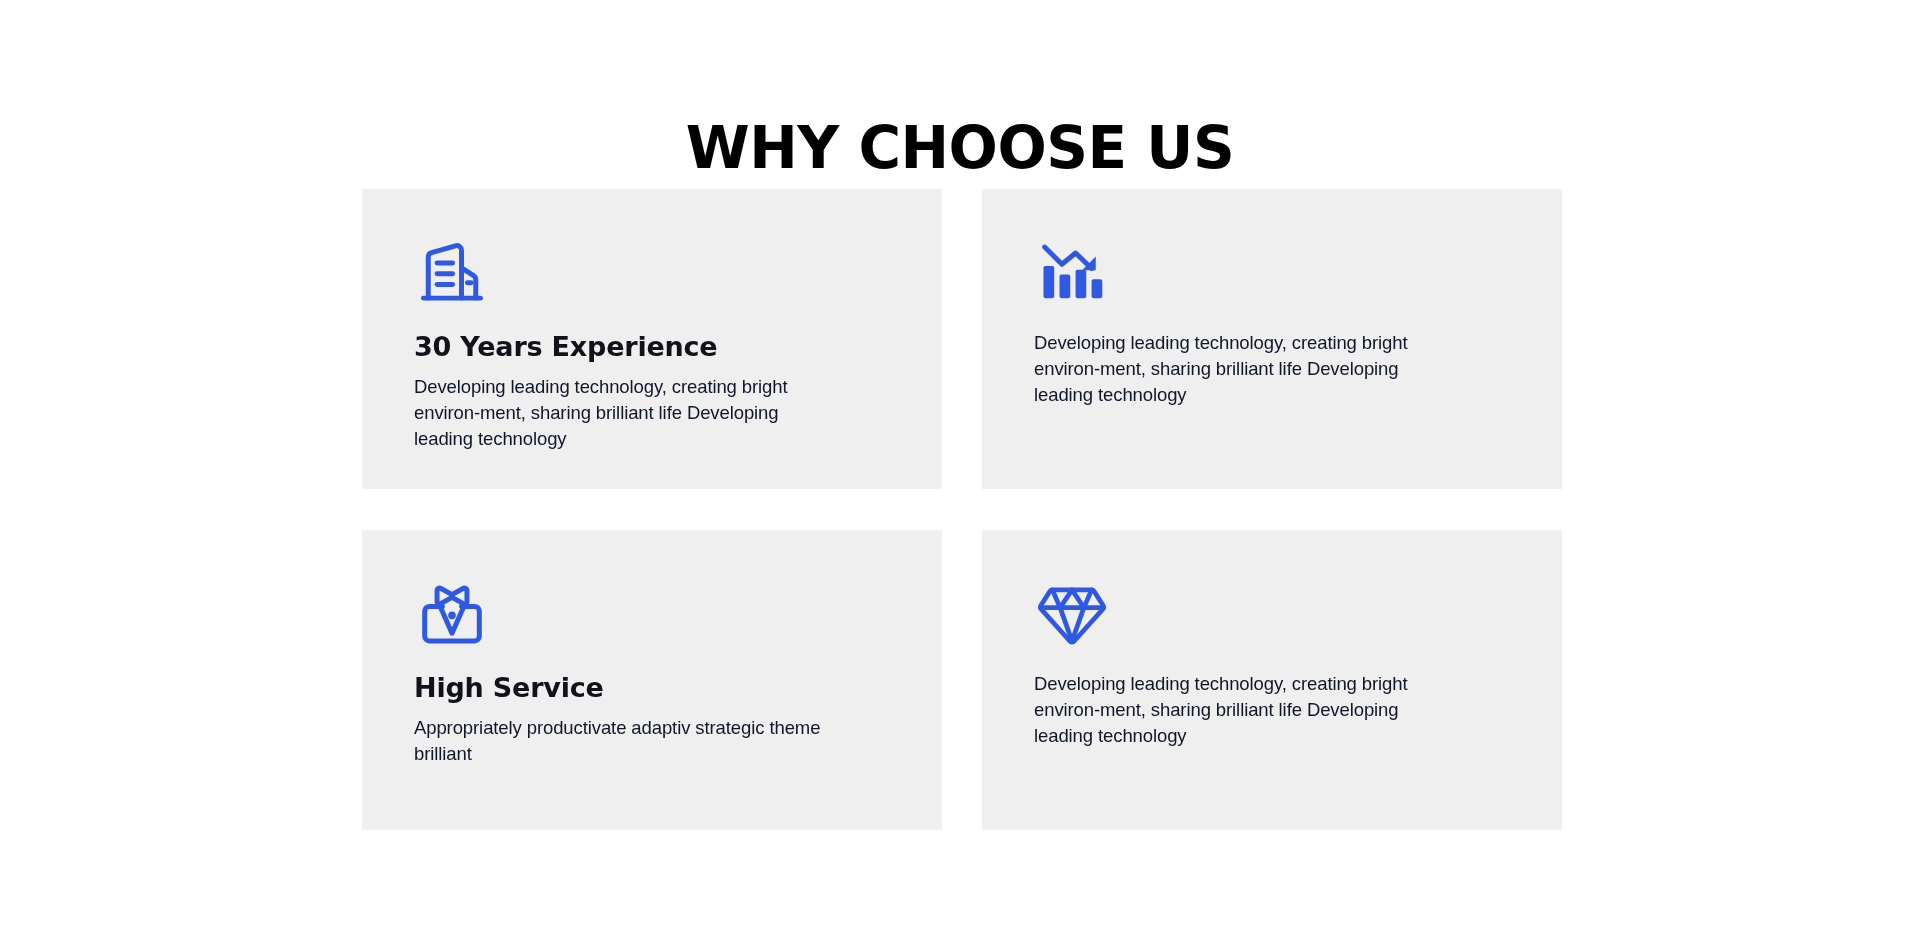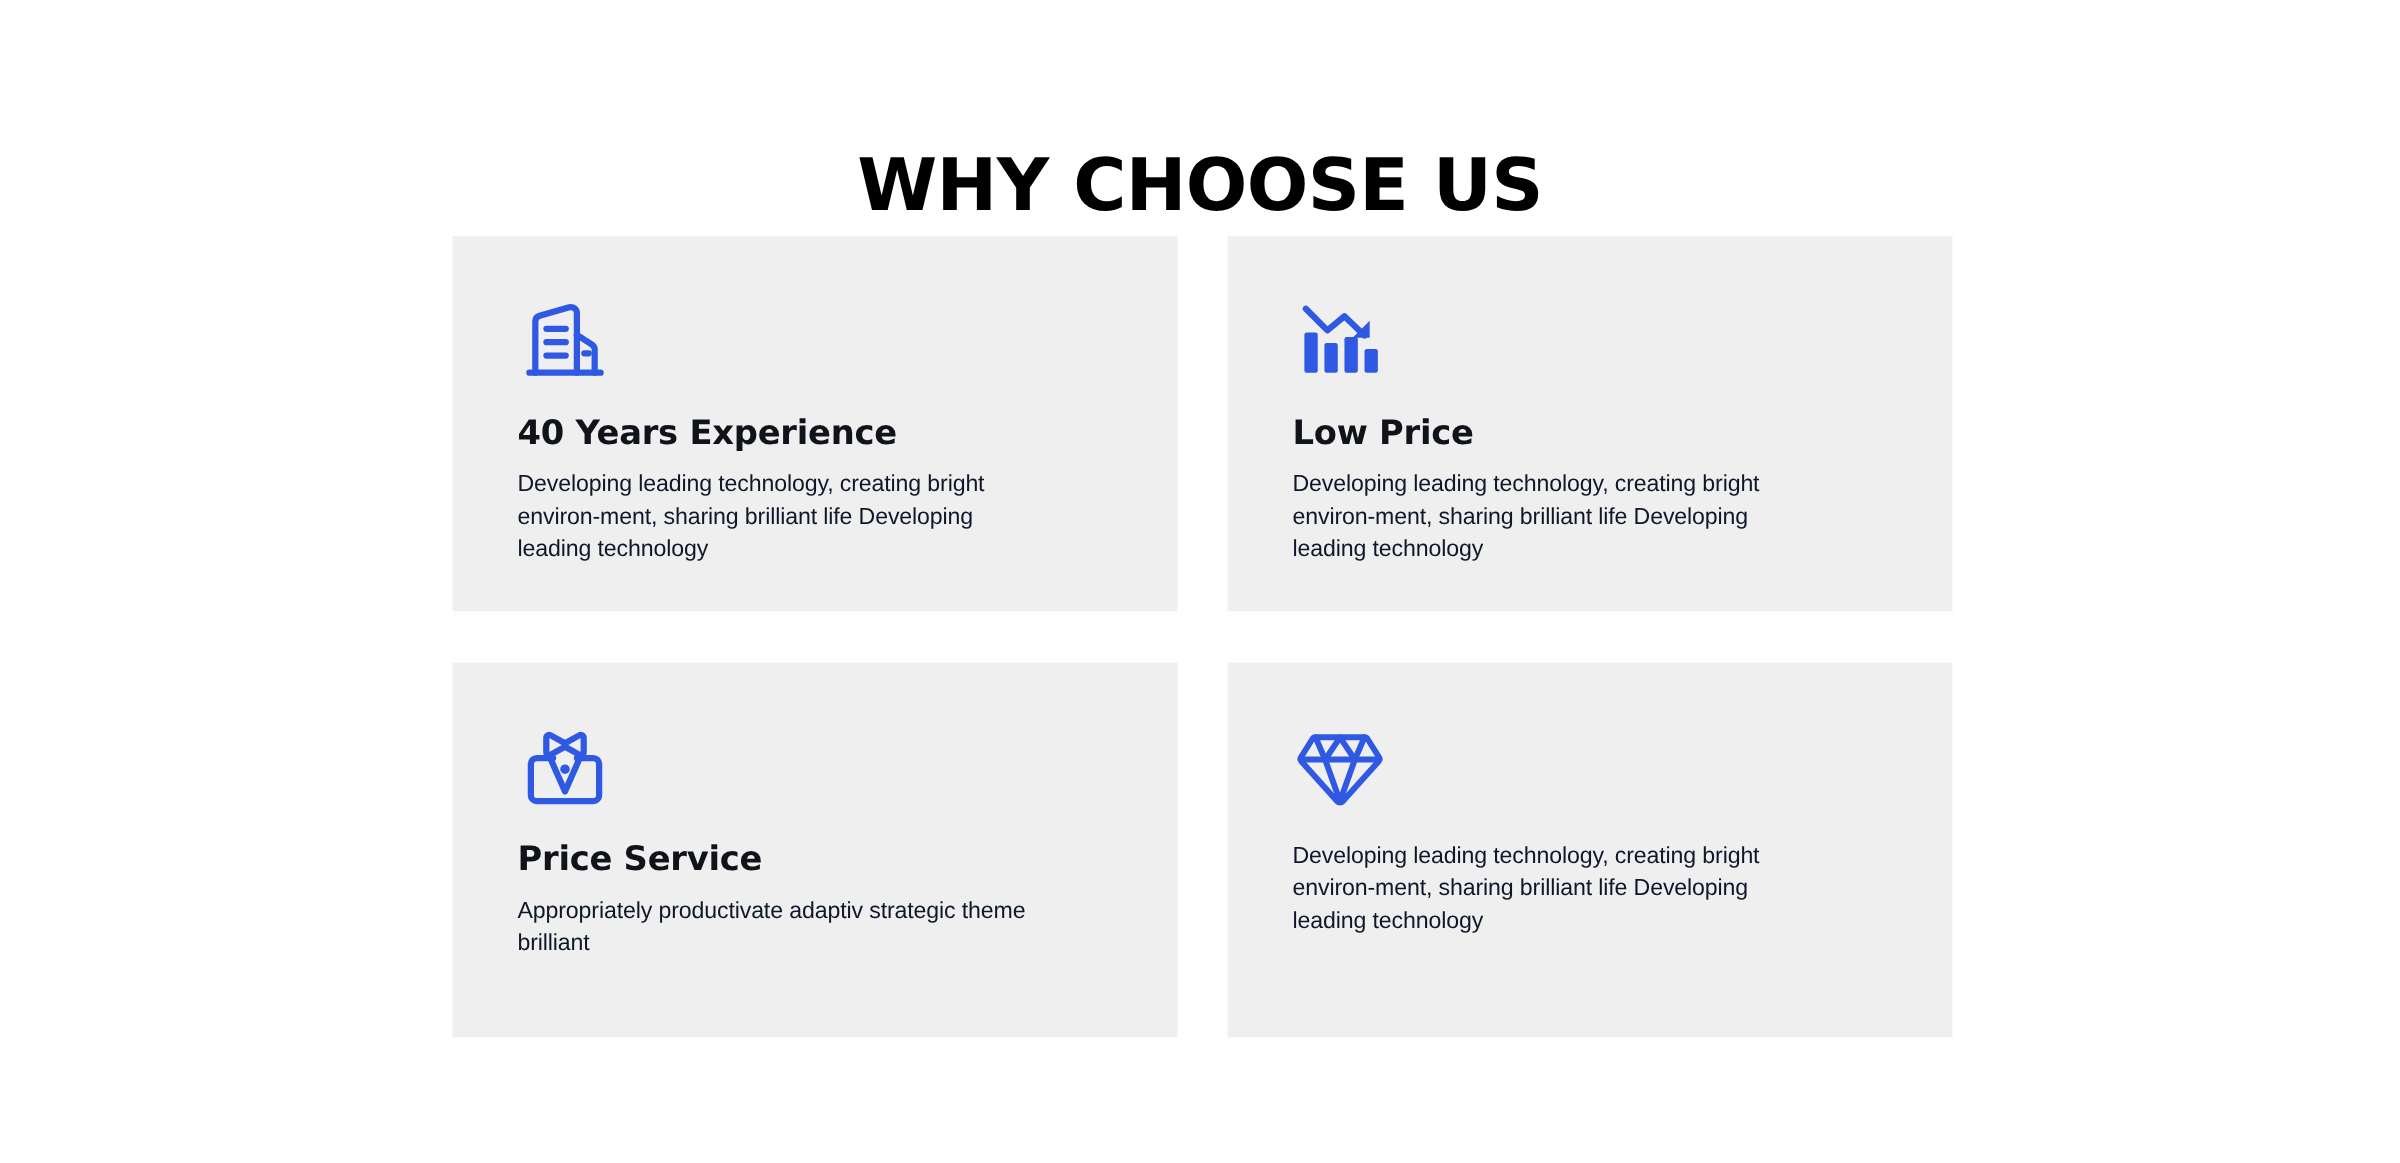--- a/index.html
+++ b/index.html
@@ -103,56 +103,55 @@
             <path d="M12 54V19.5a4 4 0 0 1 2.9-3.85l20-5.7A4 4 0 0 1 40 13.8V54"></path>
             <path d="M40 28.5l10.2 6.6A4 4 0 0 1 52 38.4V54"></path>
             <path d="M8 54h48"></path>
             <path d="M19.5 24.5h13"></path>
             <path d="M19.5 33.5h13"></path>
             <path d="M19.5 42.5h13"></path>
             <path d="M45 41h3"></path>
           </g>
         </svg>
       </span>
-      <h2 class="card-title">40 Years Experience</h2>
+      <h2 class="card-title">30 Years Experience</h2>
       <p class="card-body">Developing leading technology, creating bright environ-ment, sharing brilliant life Developing leading technology</p>
     </div>
 
     <div class="card">
       <span class="card-icon">
         <svg viewBox="0 0 64 64" fill="none" xmlns="http://www.w3.org/2000/svg">
           <g fill="#3059e3">
             <rect x="8" y="27" width="9" height="27" rx="1.5"></rect>
             <rect x="21.5" y="34" width="9" height="20" rx="1.5"></rect>
             <rect x="35" y="30" width="9" height="24" rx="1.5"></rect>
             <rect x="48.5" y="38" width="9" height="16" rx="1.5"></rect>
           </g>
           <g stroke="#3059e3" stroke-width="4.2" stroke-linecap="round" stroke-linejoin="round" fill="none">
             <path d="M9 11l14.5 14.5L35 16l13.5 13"></path>
           </g>
           <path d="M40.5 30.5h11.5V19z" fill="#3059e3"></path>
         </svg>
       </span>
-      <h2 class="card-title">Low Price</h2>
       <p class="card-body">Developing leading technology, creating bright environ-ment, sharing brilliant life Developing leading technology</p>
     </div>
 
     <div class="card">
       <span class="card-icon">
         <svg viewBox="0 0 64 64" fill="none" xmlns="http://www.w3.org/2000/svg">
           <g stroke="#3059e3" stroke-width="4.2" stroke-linecap="round" stroke-linejoin="round">
             <path d="M32 16.5l-9.6-5.3A2 2 0 0 0 19.4 13v9.4a2 2 0 0 0 3 1.75L32 18.8"></path>
             <path d="M32 16.5l9.6-5.3A2 2 0 0 1 44.6 13v9.4a2 2 0 0 1-3 1.75L32 18.8"></path>
             <path d="M24 26.5h-11a4 4 0 0 0-4 4v21a4 4 0 0 0 4 4h38a4 4 0 0 0 4-4v-21a4 4 0 0 0-4-4H40"></path>
             <path d="M22.5 27.5L32 49l9.5-21.5"></path>
           </g>
           <circle cx="32" cy="34" r="3.2" fill="#3059e3"></circle>
         </svg>
       </span>
-      <h2 class="card-title">Price Service</h2>
+      <h2 class="card-title">High Service</h2>
       <p class="card-body">Appropriately productivate adaptiv strategic theme brilliant</p>
     </div>
 
     <div class="card">
       <span class="card-icon">
         <svg viewBox="0 0 64 64" fill="none" xmlns="http://www.w3.org/2000/svg">
           <g stroke="#3059e3" stroke-width="4" stroke-linecap="round" stroke-linejoin="round">
             <path d="M15.5 12.5h33a2.5 2.5 0 0 1 2.1 1.15l7.6 12.1a2.5 2.5 0 0 1-.25 3L33.9 55.6a2.5 2.5 0 0 1-3.8 0L6.05 28.75a2.5 2.5 0 0 1-.25-3l7.6-12.1a2.5 2.5 0 0 1 2.1-1.15z"></path>
             <path d="M5.5 27.5h53"></path>
             <path d="M15.5 12.5L22 27.5 32 55.6"></path>

